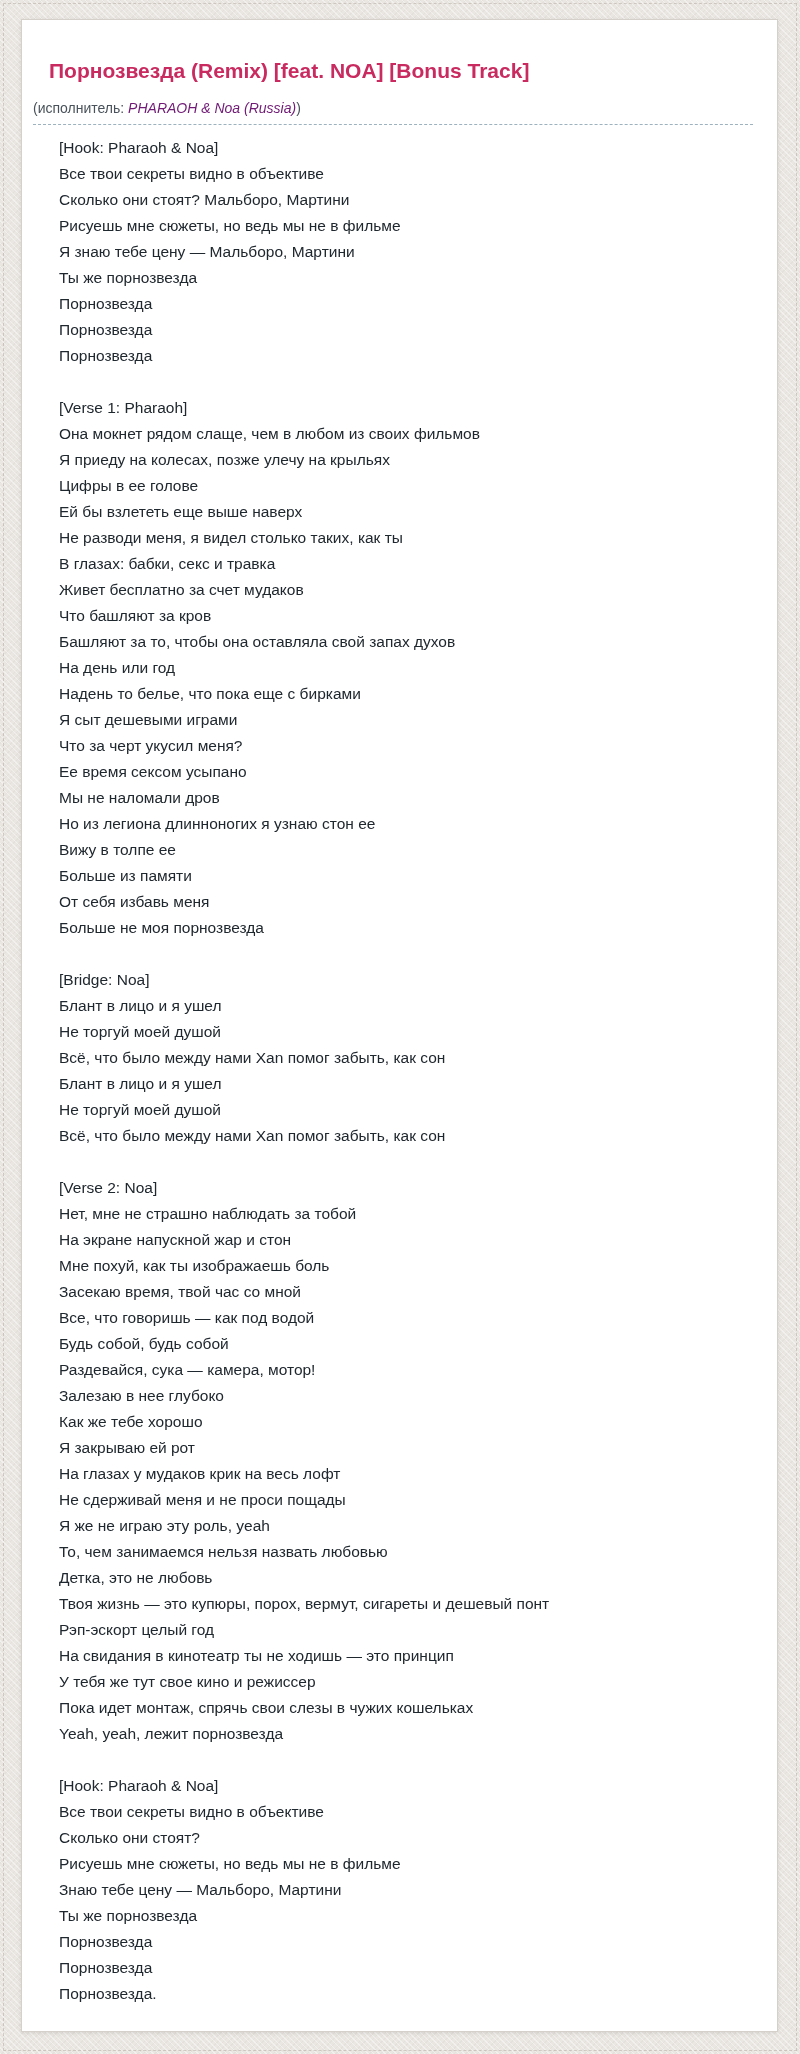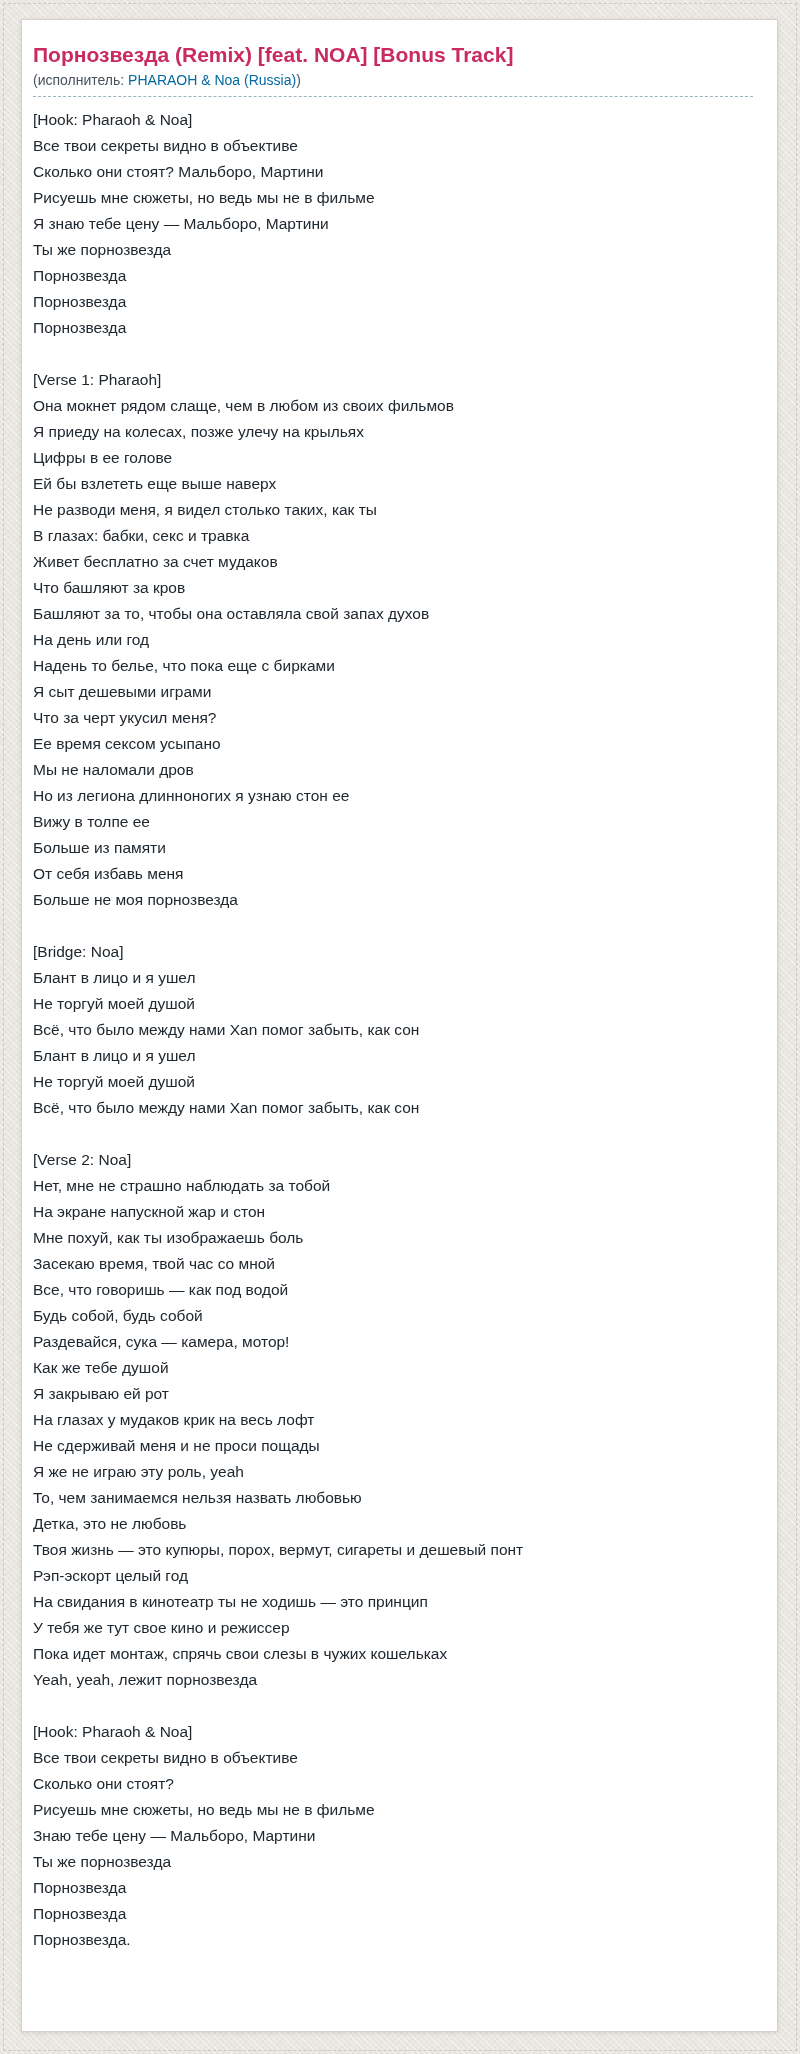--- a/index.html
+++ b/index.html
@@ -27,48 +27,50 @@
   .card {
     position: relative;
     background: #ffffff;
     border: 1px solid #d5d0ca;
     box-shadow: 0 1px 4px rgba(0,0,0,0.10);
     box-sizing: border-box;
     min-height: 2013px;
     padding: 23px 18px 24px 11px;
   }
   .title {
-    margin: 0;
+    margin: 16px;
     font-size: 21px;
     line-height: 24px;
     font-weight: 700;
     color: #c92a60;
   }
   .artist-line {
     margin-top: 4px;
     font-size: 14px;
     line-height: 19px;
     color: #49525a;
     padding-bottom: 6px;
   }
   .artist-link {
-    color: #0369a1;
+    color: #701a75;
     text-decoration: none;
     cursor: pointer;
+    font-style: italic;
   }
   .separator {
     border-bottom: 1px dashed #9cb2bf;
     height: 0;
     margin-right: 6px;
   }
   .lyrics {
     margin-top: 10px;
     font-size: 15.5px;
     line-height: 26px;
     color: #20282f;
+    margin-left: 26px;
   }
   .section { margin-bottom: 26px; }
   .section:last-child { margin-bottom: 0; }
   .line { white-space: pre-wrap; }
 </style>
 </head>
 <body>
 
 <div class="page-frame"></div>
 
@@ -122,21 +124,22 @@
       </div>
       <div class="section">
         <div class="line">[Verse 2: Noa]</div>
         <div class="line">Нет, мне не страшно наблюдать за тобой</div>
         <div class="line">На экране напускной жар и стон</div>
         <div class="line">Мне похуй, как ты изображаешь боль</div>
         <div class="line">Засекаю время, твой час со мной</div>
         <div class="line">Все, что говоришь — как под водой</div>
         <div class="line">Будь собой, будь собой</div>
         <div class="line">Раздевайся, сука — камера, мотор!</div>
-        <div class="line">Как же тебе душой</div>
+        <div class="line">Залезаю в нее глубоко</div>
+        <div class="line">Как же тебе хорошо</div>
         <div class="line">Я закрываю ей рот</div>
         <div class="line">На глазах у мудаков крик на весь лофт</div>
         <div class="line">Не сдерживай меня и не проси пощады</div>
         <div class="line">Я же не играю эту роль, yeah</div>
         <div class="line">То, чем занимаемся нельзя назвать любовью</div>
         <div class="line">Детка, это не любовь</div>
         <div class="line">Твоя жизнь — это купюры, порох, вермут, сигареты и дешевый понт</div>
         <div class="line">Рэп-эскорт целый год</div>
         <div class="line">На свидания в кинотеатр ты не ходишь — это принцип</div>
         <div class="line">У тебя же тут свое кино и режиссер</div>

